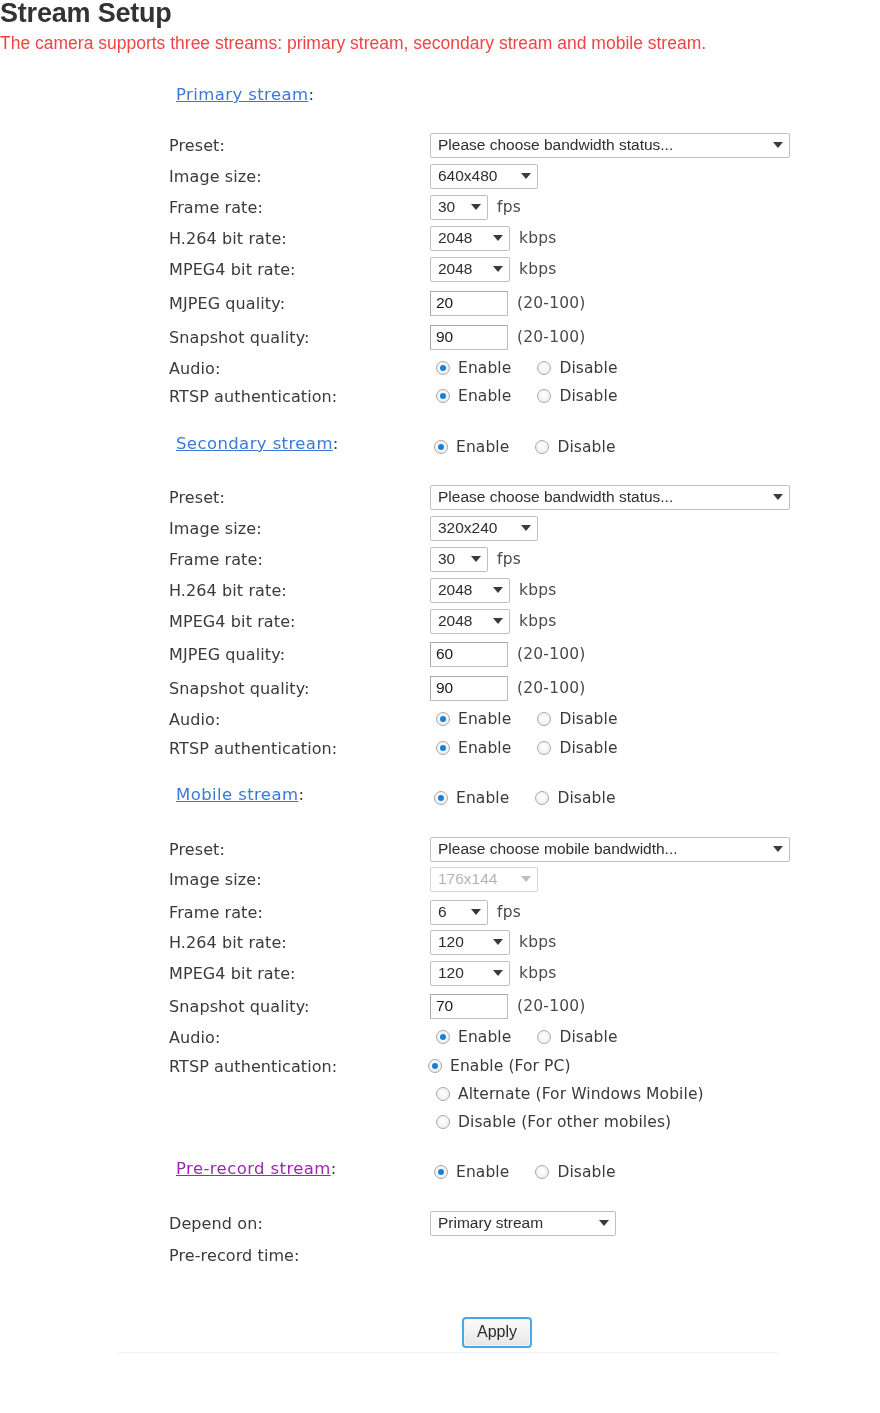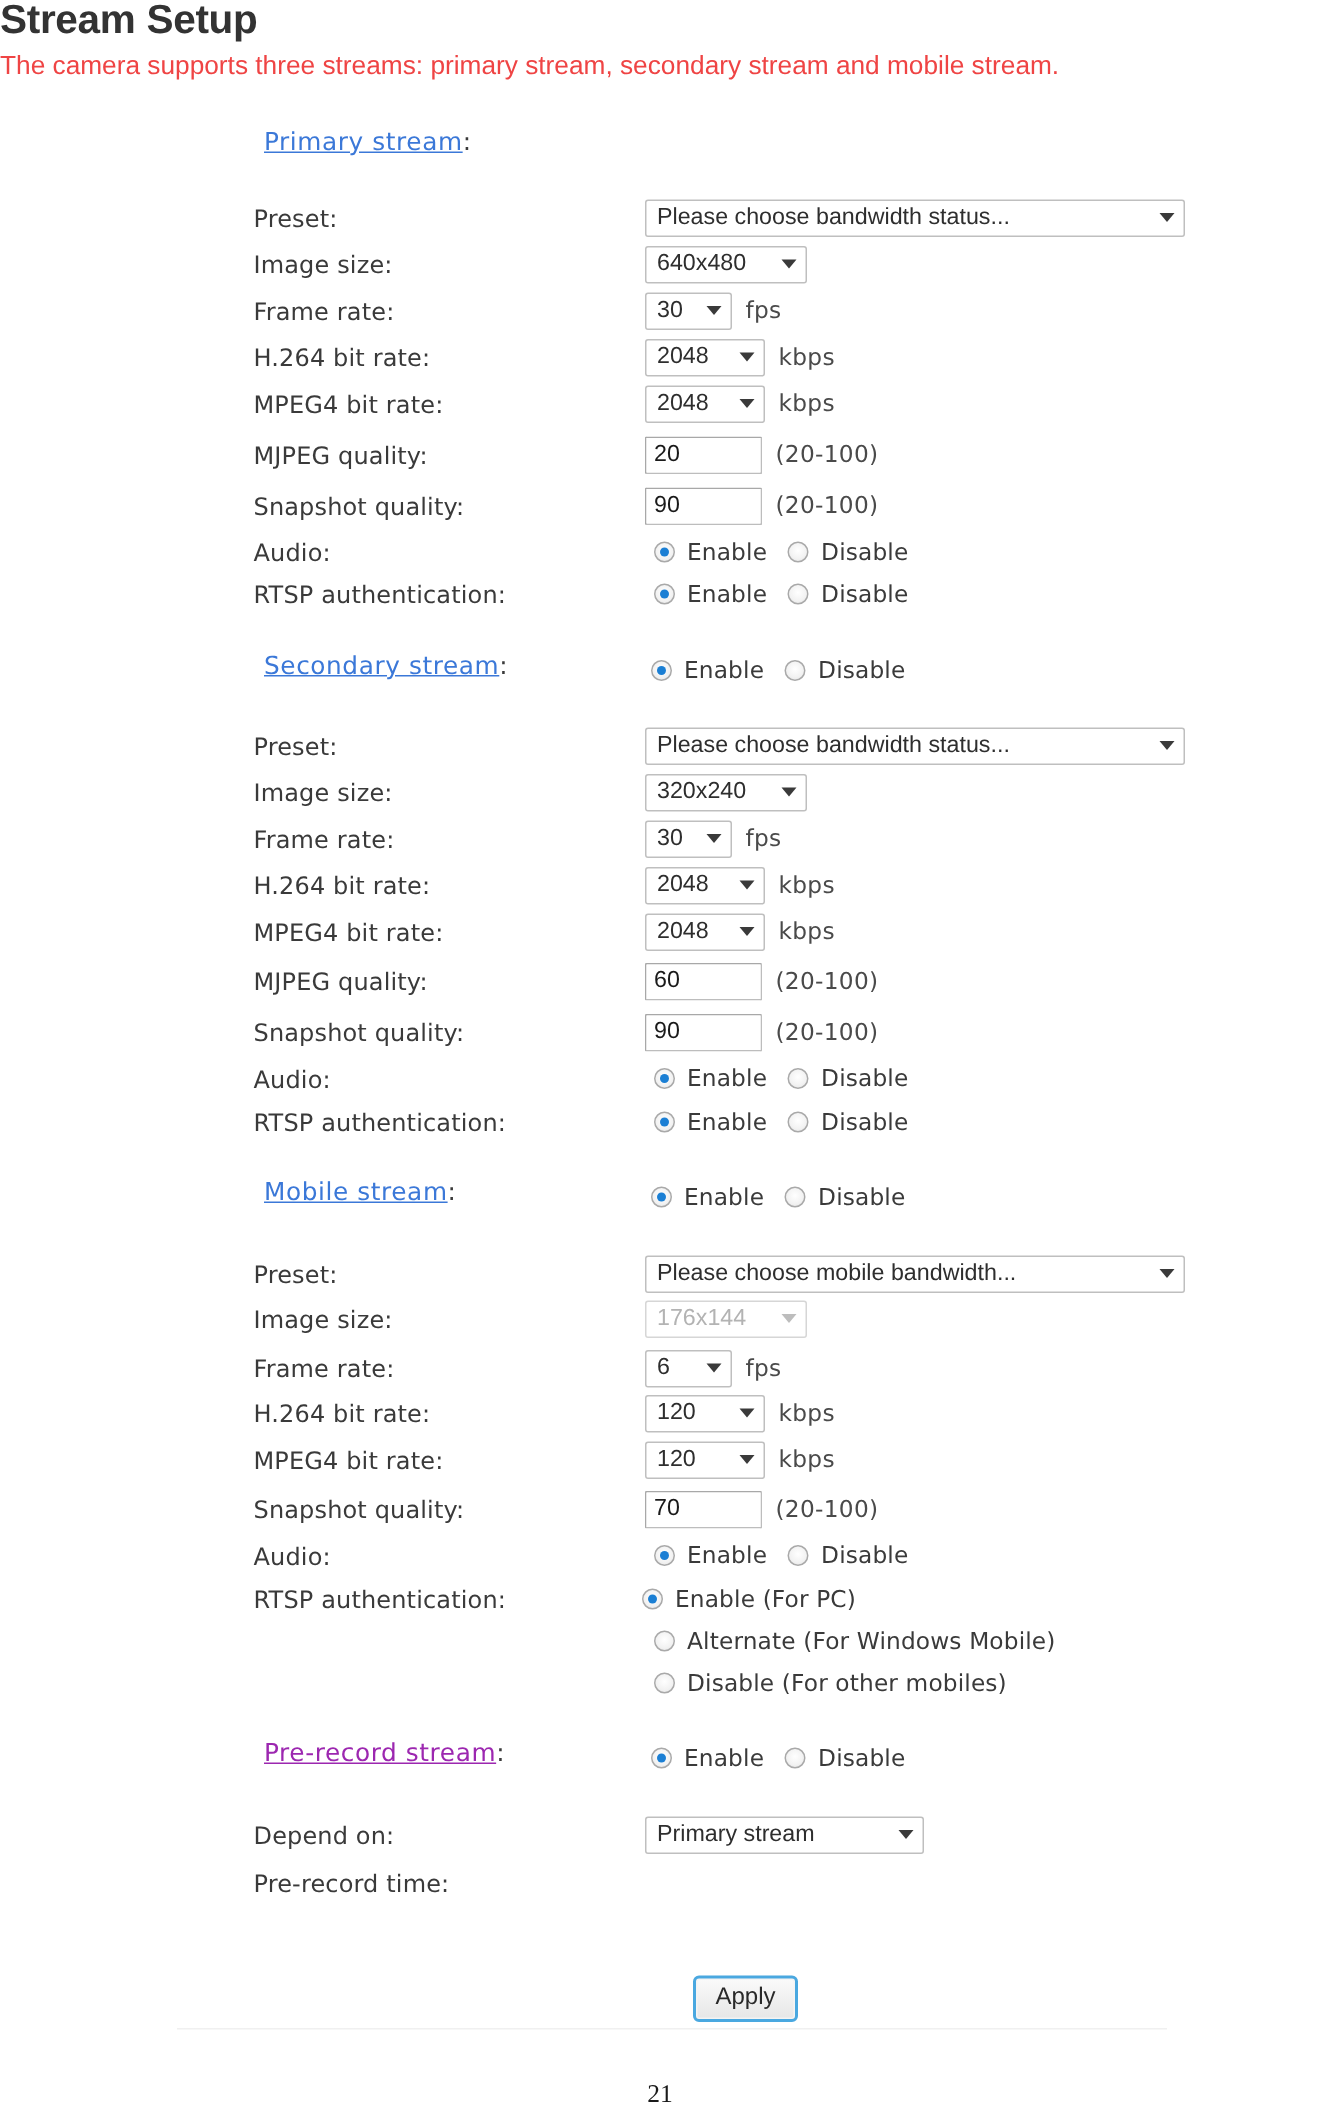--- a/index.html
+++ b/index.html
@@ -149,21 +149,21 @@
     color: #4a4a4a;
     margin-left: 9px;
     letter-spacing: 0.2px;
   }
 
   
   .radiogrp { display: inline-flex; align-items: center; }
   .radio {
     display: inline-flex;
     align-items: center;
-    margin-right: 14px;
+    margin-right: 26px;
   }
   .radio:last-child { margin-right: 0; }
   .dot {
     box-sizing: border-box;
     width: 14px;
     height: 14px;
     border-radius: 50%;
     border: 1px solid #a9a9a9;
     background: radial-gradient(circle at 50% 42%, #ffffff 0%, #f2f2f2 60%, #e2e2e2 100%);
     position: relative;
@@ -600,15 +600,14 @@
 
   <div class="row" style="left:169px; top:1242px;">
     <span class="lbl">Pre-record time:</span>
   </div>
 
   <div class="apply-wrap">
     <span class="apply-btn">Apply</span>
   </div>
 
   <div class="footer-rule"></div>
-  <div class="page-no">21</div>
 
 </div>
 
 </body></html>

